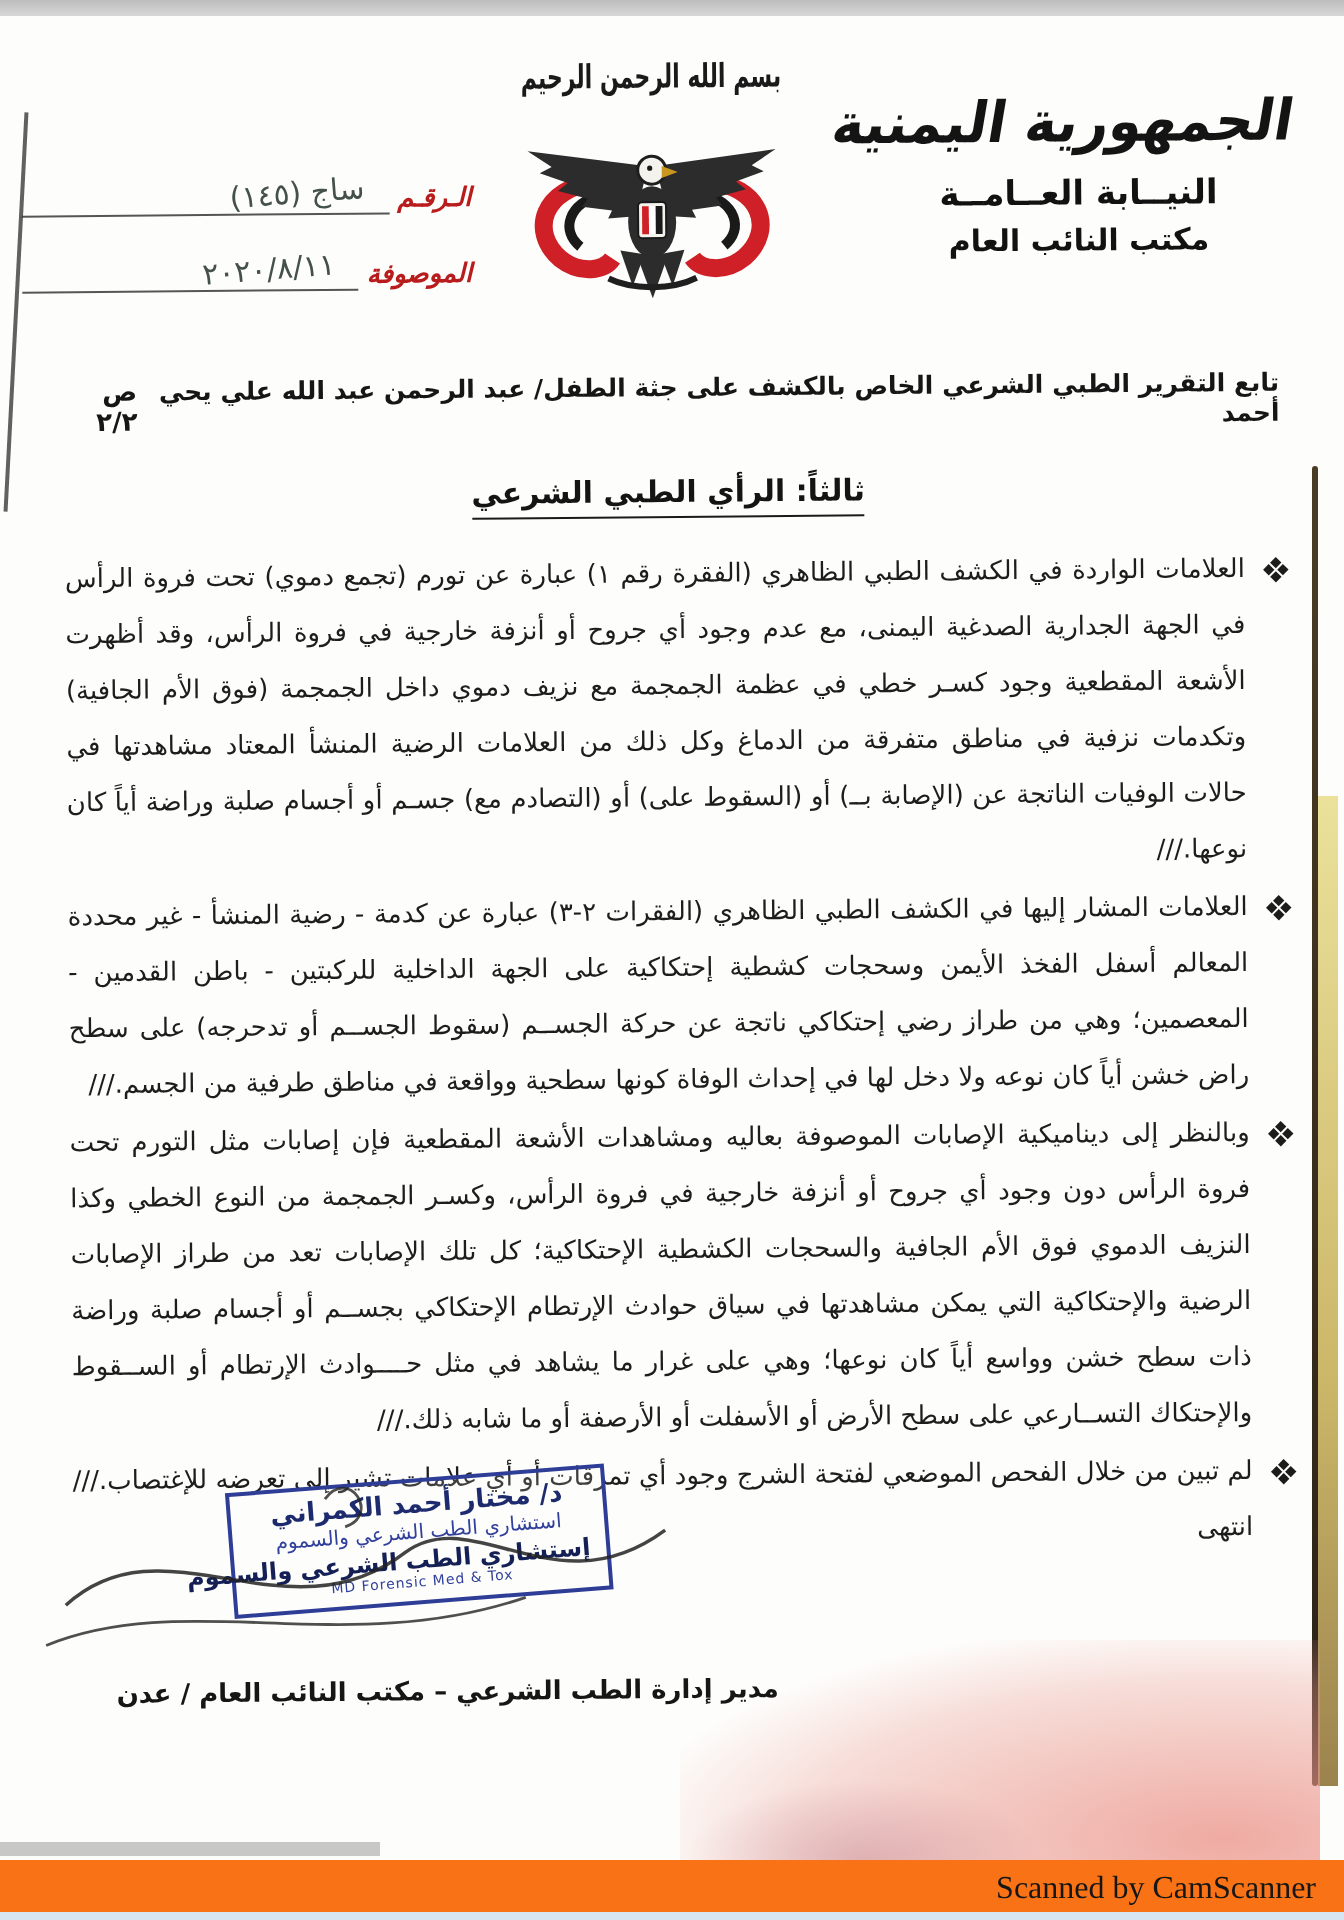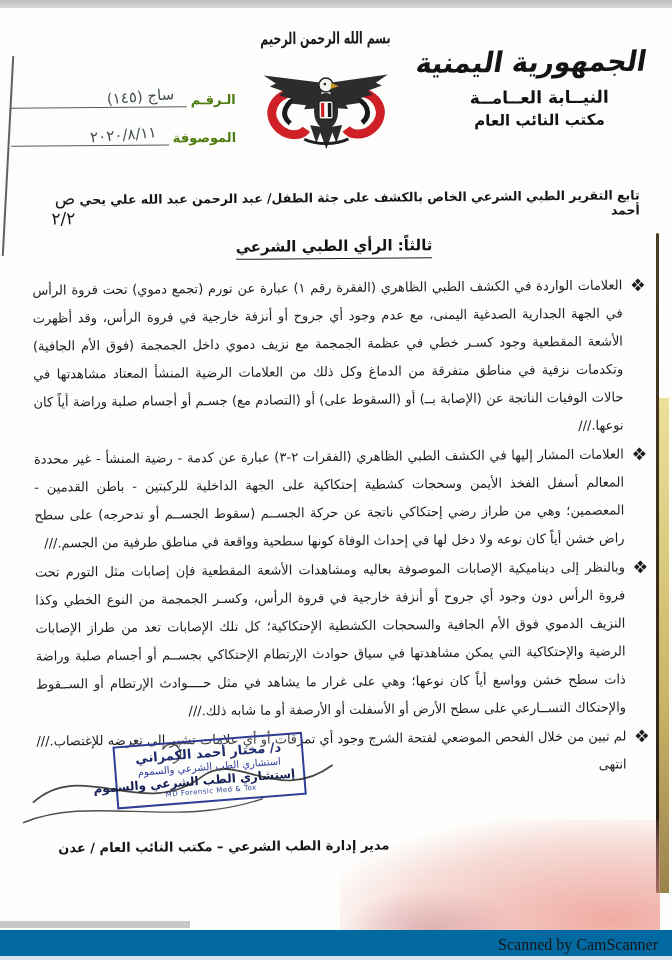--- a/index.html
+++ b/index.html
@@ -23,21 +23,21 @@
   .edge-right-yellow { position:absolute; right:3px; top:390px; height:495px; width:10px;
     background:linear-gradient(180deg,#e8dc8a,#c2a94e 60%,#8a6d2f); opacity:.85; }
   .pink-blob { position:absolute; right:12px; bottom:0px; width:320px; height:110px;
     background:radial-gradient(ellipse at 85% 90%, rgba(235,150,140,.8), rgba(235,160,150,.35) 55%, rgba(235,160,150,0) 78%);
     pointer-events:none; }
   .pink-blob2 { position:absolute; right:150px; bottom:0px; width:180px; height:40px;
     background:radial-gradient(ellipse at 50% 100%, rgba(200,140,150,.5), rgba(200,140,150,0) 70%); }
   .bottom-left-strip { position:absolute; left:0; bottom:2px; width:190px; height:7px;
     background:#b5b5b5; opacity:.75; }
   .scanner-band { position:absolute; bottom:0; left:0; width:672px; height:30px;
-    background:#0369a1; display:flex; align-items:center; justify-content:flex-end;
+    background:#f97316; display:flex; align-items:center; justify-content:flex-end;
     padding-right:14px; }
   .scanner-band span { font-family:"Liberation Serif", serif; font-size:16px; color:#161616; }
   .bottom-blue-strip { position:absolute; bottom:0; left:0; width:672px; height:4px;
     background:#d7e5f3; }
 
   
   .doc { position:absolute; inset:0; transform:rotate(-0.5deg); }
 
   
   .hdr-right { position:absolute; top:40px; right:22px; width:215px; text-align:center; direction:rtl; }
@@ -47,30 +47,30 @@
   .brand-office { font-size:15px; font-weight:700; margin-top:4px; color:#121212; }
 
   
   .emblem { position:absolute; top:24px; left:50%; transform:translateX(-54%); width:170px; text-align:center; }
   .bismillah { font-size:11px; font-weight:700; transform:scaleY(1.5); margin-bottom:8px;
     white-space:nowrap; color:#1a1a1a; }
 
   
   .hdr-left { position:absolute; top:78px; left:14px; width:225px; direction:rtl; }
   .field-row { display:flex; align-items:flex-end; margin-bottom:18px; }
-  .field-label { font-size:13px; font-weight:700; white-space:nowrap; color:#4d7c0f; }
+  .field-label { font-size:13px; font-weight:700; white-space:nowrap; color:#b91c1c;font-style:italic; }
   .field-line { flex:1; border-bottom:1.5px solid #555; margin-right:4px; height:20px; position:relative; }
   .hand { position:absolute; bottom:1px; right:12px; font-size:15px; color:#44514a;
     transform:rotate(-4deg); white-space:nowrap; font-weight:400; }
 
   
   .subject { position:absolute; top:178px; right:30px; left:30px; direction:rtl;
     display:flex; justify-content:space-between; align-items:baseline; }
   .subject-text { font-size:12.5px; font-weight:700; color:#161616; }
-  .page-ref { font-size:17px; font-weight:400; color:#161616;text-align:right; }
+  .page-ref { font-size:13px; font-weight:700; color:#161616;text-align:right; }
 
   
   .heading-wrap { position:absolute; top:228px; left:0; width:100%; text-align:center; }
   .heading { display:inline-block; font-size:15px; font-weight:700;
     border-bottom:1.8px solid #1a1a1a; padding-bottom:3px; color:#141414; }
 
   
   .findings { position:absolute; top:266px; right:28px; left:34px; direction:rtl; }
   .finding { position:relative; padding-right:20px; font-size:13px; line-height:28px;
     text-align:justify; color:#1d1d1d; margin-bottom:1px; }

